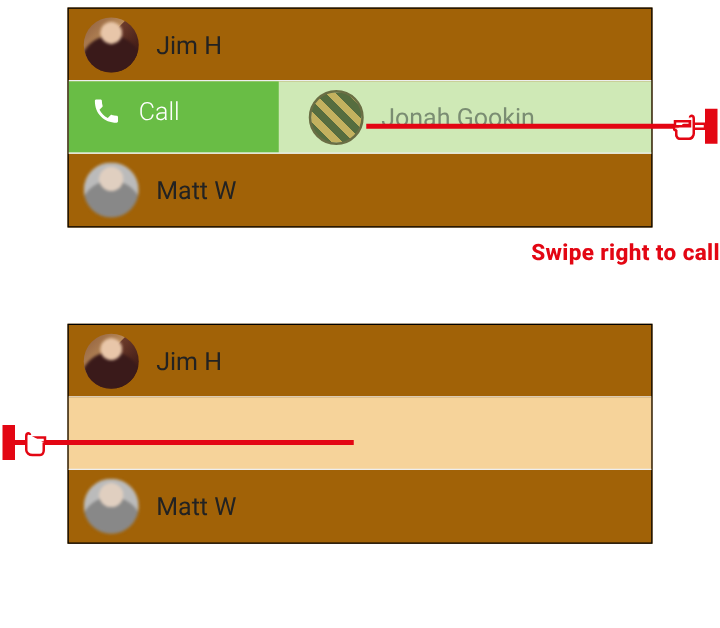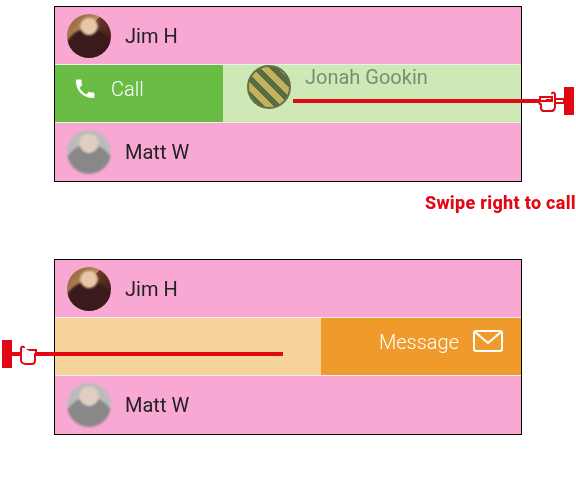--- a/index.html
+++ b/index.html
@@ -10,21 +10,21 @@
     height: 502px;
     position: relative;
     box-sizing: border-box;
     padding-top: 6px;
   }
   .card {
     position: relative;
     margin: 0 auto;
     width: 466px;
     border: 1px solid #000;
-    background: #f9a8d4;
+    background: #a16207;
   }
   .row {
     position: relative;
     height: 58px;
     display: flex;
     align-items: center;
     border-bottom: 1px solid #eee;
     box-sizing: border-box;
     overflow: hidden;
   }
@@ -88,20 +88,21 @@
   .row.swipe-right {
     background: #cfe9b6;
   }
   .row.swipe-right .action-panel {
     background: #69bd45;
     flex: 0 0 168px;
     justify-content: flex-start;
   }
   .row.swipe-right .remainder {
     display: flex;
+    align-items: center;
     flex: 1;
     height: 100%;
     position: relative;
   }
   .row.swipe-right .remainder .avatar { margin-left: 24px; }
   .row.swipe-right .remainder .name { color: #7a8d72; }
 
   
   .row.swipe-left {
     background: #f6d39a;
@@ -203,29 +204,20 @@
 
     <div class="row">
       <div class="avatar suit"></div>
       <div class="name">Jim H</div>
     </div>
 
     <div class="row swipe-left">
       <div class="remainder">
         
       </div>
-      <div class="action-panel">
-        <span>Message</span>
-        <span class="icon">
-          <svg width="30" height="22" viewBox="0 0 30 22">
-            <rect x="1" y="1" width="28" height="20" rx="2" fill="none" stroke="#fff" stroke-width="2"></rect>
-            <path d="M2 2 L15 13 L28 2" fill="none" stroke="#fff" stroke-width="2"></path>
-          </svg>
-        </span>
-      </div>
     </div>
 
     <div class="row">
       <div class="avatar grey"></div>
       <div class="name">Matt W</div>
     </div>
   </div>
 
   <div class="gesture-line" style="top:93px; left:3px; width:280px;"></div>
   <div class="gesture-hand left" style="top:81px;">

